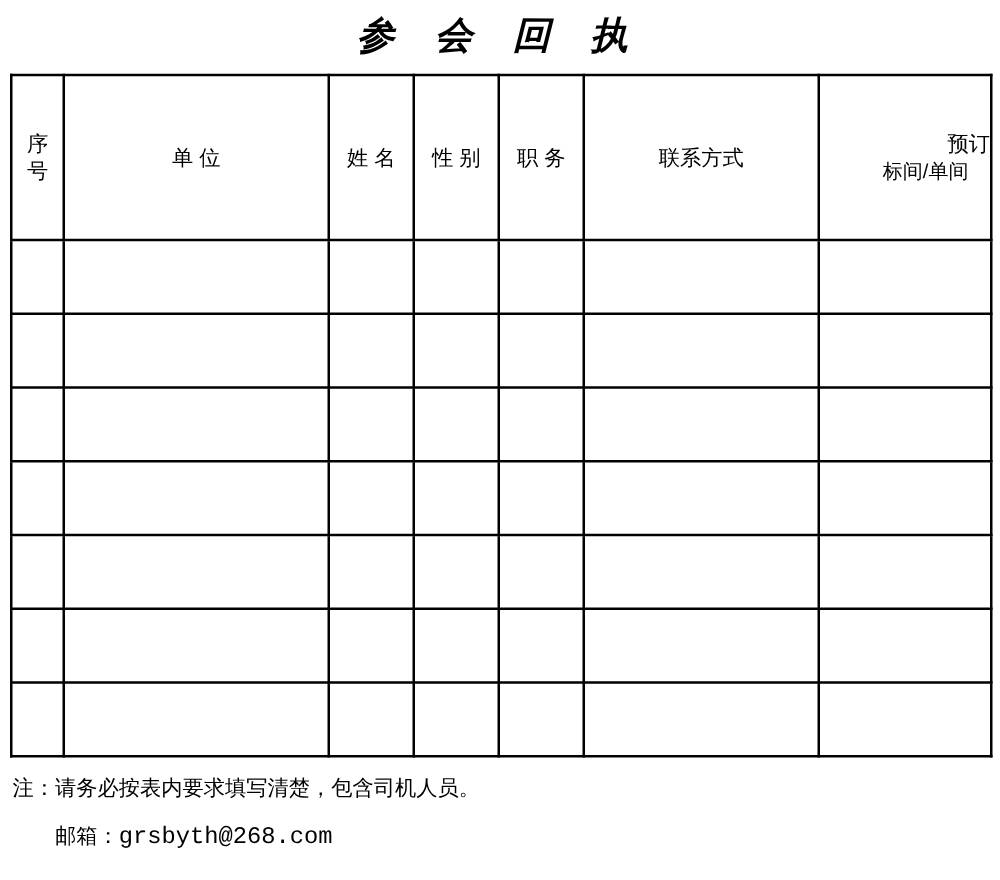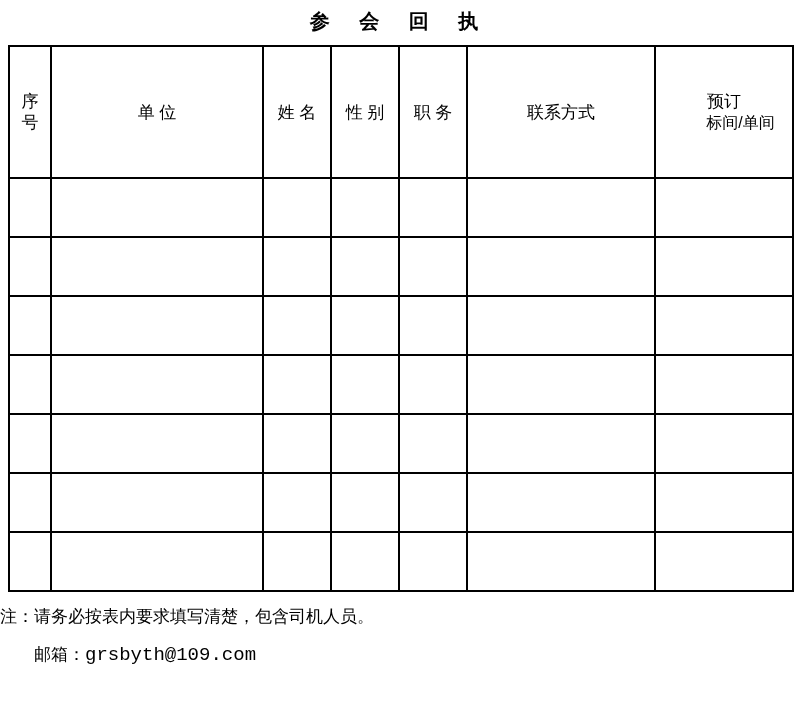--- a/index.html
+++ b/index.html
@@ -16,26 +16,27 @@
     overflow: hidden;
   }
   .page {
     width: 800px;
     height: 704px;
     position: relative;
     box-sizing: border-box;
   }
   .doc-title {
     text-align: center;
-    font-size: 20px;
+    font-size: 30px;
     font-weight: bold;
     letter-spacing: 12px;
     padding-top: 8px;
     padding-bottom: 10px;
     font-family: "Liberation Sans", "DejaVu Sans", sans-serif;
+    font-style: italic;
   }
   table.receipt {
     border-collapse: collapse;
     table-layout: fixed;
     margin-left: 8px;
     margin-right: 8px;
     width: 784px;
   }
   table.receipt td,
   table.receipt th {
@@ -60,29 +61,30 @@
   .col-duty  { width: 68px; }
   .col-contact { width: 188px; }
   .col-book  { width: 138px; }
 
   .hdr-vertical {
     line-height: 1.25;
     font-size: 17px;
   }
   .hdr-book-top {
     display: block;
+    text-align: right;
   }
   .hdr-book-bottom {
     display: block;
     font-size: 16px;
     margin-left: 33px;
   }
   .notes {
     margin-top: 16px;
-    padding-left: 0;
+    padding-left: 10px;
     font-size: 17px;
     font-family: "Liberation Sans", "DejaVu Sans", sans-serif;
     line-height: 1.1;
   }
   .notes-line {
     margin-bottom: 18px;
   }
   .email-line {
     padding-left: 34px;
     font-size: 17px;
@@ -191,17 +193,17 @@
         <td></td>
         <td></td>
         <td></td>
       </tr>
     </tbody>
   </table>
 
   <div class="notes">
     <div class="notes-line">注：请务必按表内要求填写清楚，包含司机人员。</div>
     <div class="email-line">
-      <span>邮箱：</span><span class="email-addr">grsbyth@109.com</span>
+      <span>邮箱：</span><span class="email-addr">grsbyth@268.com</span>
     </div>
   </div>
 
 </div>
 
 </body></html>

